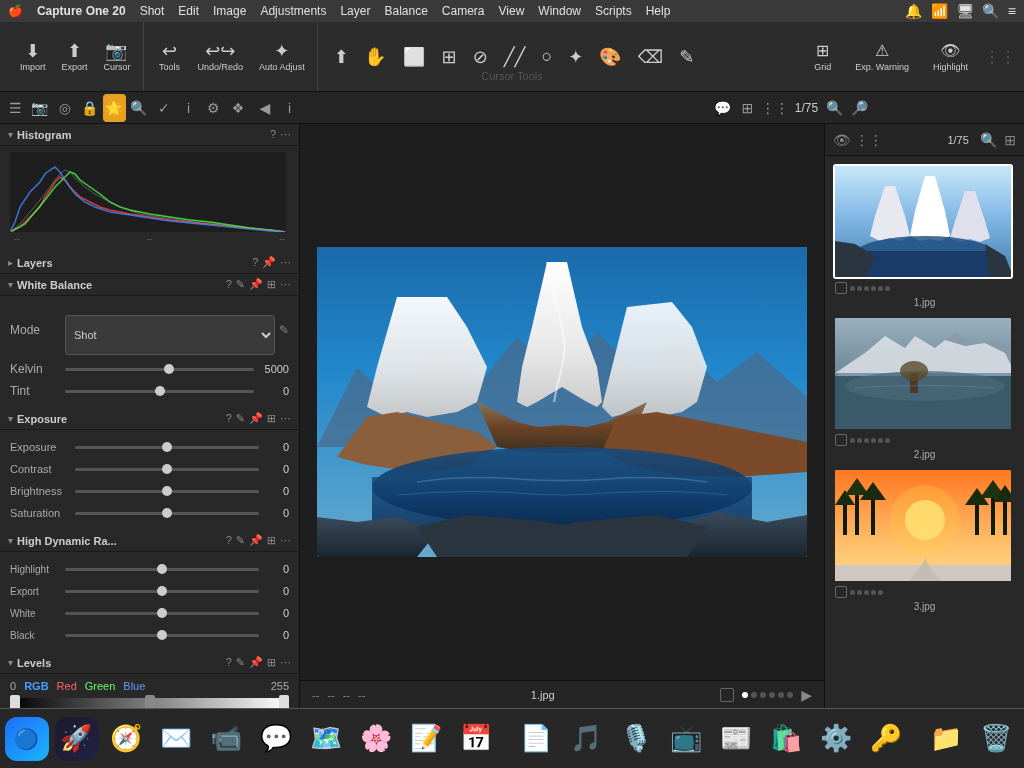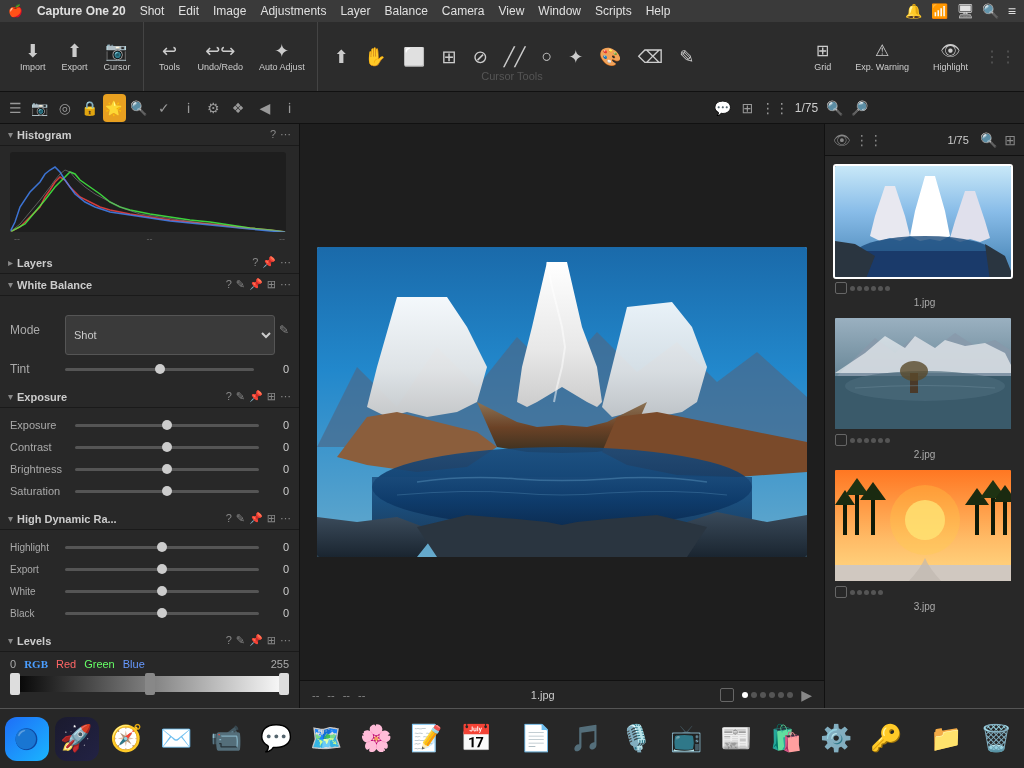--- a/index.html
+++ b/index.html
@@ -271,20 +271,29 @@
           <option>Shot</option>
           <option>Auto</option>
           <option>Daylight</option>
           <option>Cloudy</option>
           <option>Tungsten</option>
           <option>Custom</option>
         </select>
         <span class="wb-eyedrop">✎</span>
       </div>
       <div class="wb-row">
+        <span class="wb-label">Kelvin</span>
+        <div class="slider-container">
+          <div class="slider-track">
+            <div class="slider-thumb" style="left:55%;"></div>
+          </div>
+        </div>
+        <span class="wb-value">5000</span>
+      </div>
+      <div class="wb-row">
         <span class="wb-label">Tint</span>
         <div class="slider-container">
           <div class="slider-track">
             <div class="slider-thumb" style="left:50%;"></div>
           </div>
         </div>
         <span class="wb-value">0</span>
       </div>
     </div>
 
@@ -395,21 +404,21 @@
         <span>?</span>
         <span>✎</span>
         <span>📌</span>
         <span>⊞</span>
         <span>⋯</span>
       </div>
     </div>
     <div class="section-content" style="padding-bottom:8px;">
       <div style="display:flex; align-items:center; gap:8px; font-size:11px; color:#aaa; margin-bottom:6px;">
         <span>0</span>
-        <span style="color:#4a9eff; font-weight:600;font-family:Liberation Serif, serif;">RGB</span>
+        <span style="color:#4a9eff; font-weight:600;">RGB</span>
         <span style="color:#ff6666;">Red</span>
         <span style="color:#66ff66;">Green</span>
         <span style="color:#6699ff;">Blue</span>
         <span style="flex:1;"></span>
         <span>255</span>
       </div>
 
       <div style="height:16px; background:linear-gradient(to right, #000, #fff); border-radius:2px; margin-bottom:4px; position:relative;">
         <div style="position:absolute; left:0; top:-3px; width:10px; height:22px; background:#ddd; border-radius:2px; cursor:pointer;"></div>
         <div style="position:absolute; right:0; top:-3px; width:10px; height:22px; background:#ddd; border-radius:2px; cursor:pointer;"></div>

